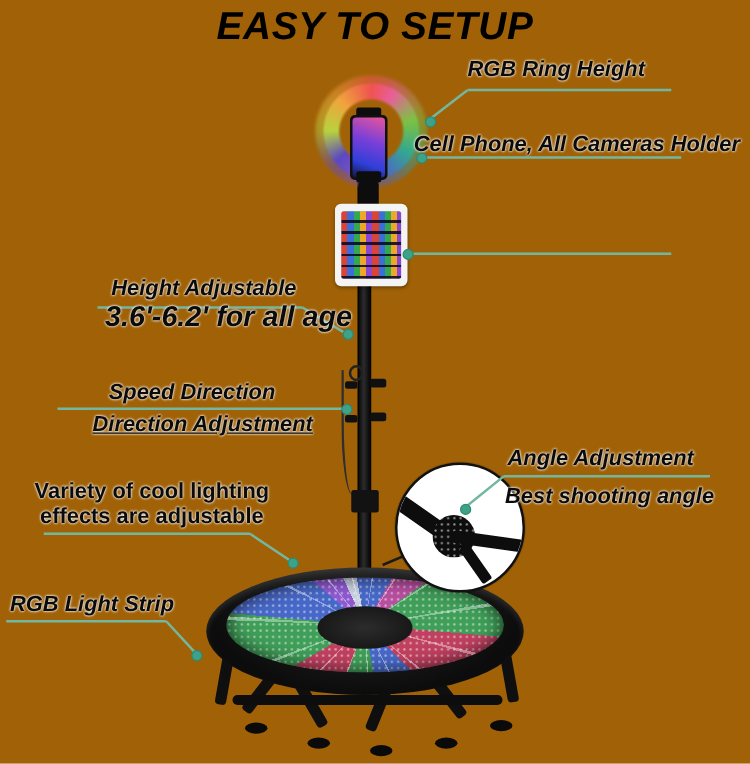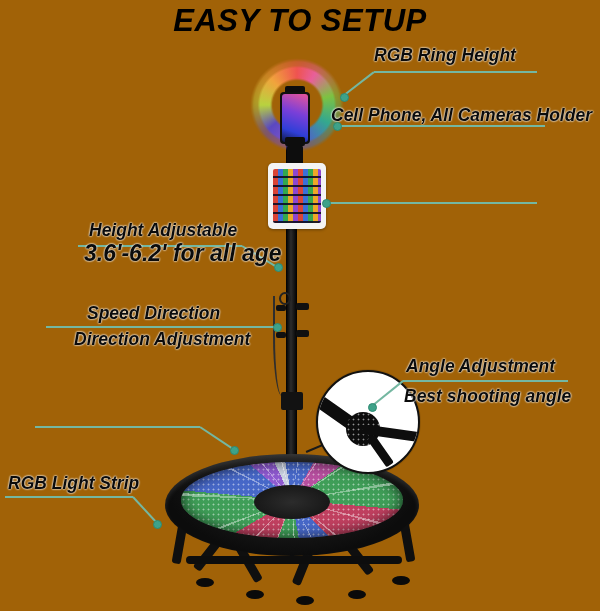--- a/index.html
+++ b/index.html
@@ -1,21 +1,21 @@
 <!DOCTYPE html>
 <html><head>
 <meta charset="utf-8">
 <style>
   html,body{margin:0;padding:0;background:#fff;}
   #stage{position:relative;width:600px;height:611px;background:#a16207;overflow:hidden;
          font-family:"Liberation Sans",sans-serif;}
   .lbl{position:absolute;font-style:italic;font-weight:700;font-size:17.5px;color:#0b0b0b;
        white-space:nowrap;text-shadow:0 0 2px #fff,0 0 2px #fff;}
   .lbl.noital{font-style:normal;}
-  .lbl.heavy{font-weight:800;}
+  .lbl.heavy{font-weight:800;text-decoration:underline;}
   .cline{position:absolute;height:2px;background:#74b7a1;transform-origin:0 50%;}
   .cdot{position:absolute;width:7px;height:7px;border-radius:50%;background:#3ea289;border:1px solid #2e8a72;}
   .title{position:absolute;left:0;right:0;top:3px;text-align:center;font-size:31px;font-weight:800;
          font-style:italic;color:#000;letter-spacing:.5px;}
 
   
   .pole{position:absolute;left:286px;top:140px;width:11px;height:322px;background:linear-gradient(90deg,#000,#2c2c2c 45%,#000);}
   .ring-glow{position:absolute;left:250px;top:58px;width:94px;height:94px;border-radius:50%;
      background:conic-gradient(from 0deg,#ef5350,#e85f9a 30deg,#7dc242 75deg,#34a88e 120deg,#4f63c8 165deg,#7a52c8 200deg,#5a48c0 230deg,#b8d23f 270deg,#f0a43c 315deg,#ef5350 360deg);
      -webkit-mask:radial-gradient(closest-side,transparent 50%,#000 62%,#000 92%,transparent 100%);
@@ -160,20 +160,24 @@
   <div class="cline" style="left:78px;top:245px;width:164px;"></div>
   <div class="cline" style="left:242px;top:245px;width:41px;transform:rotate(31deg);"></div>
   <div class="cdot" style="left:274px;top:263px;"></div>
   <div class="lbl" style="left:84px;top:240px;font-size:23px;">3.6'-6.2' for all age</div>
 
   <div class="lbl" style="left:87px;top:303px;">Speed Direction</div>
   <div class="cline" style="left:46px;top:326px;width:230px;"></div>
   <div class="cdot" style="left:273px;top:323px;"></div>
   <div class="lbl heavy" style="left:74px;top:329px;">Direction Adjustment</div>
 
+  <div class="lbl noital" style="left:14px;top:382px;width:215px;text-align:center;white-space:normal;line-height:20px;">
+    <span>Variety of cool lighting</span><br>
+    <span>effects are adjustable</span>
+  </div>
   <div class="cline" style="left:35px;top:426px;width:165px;"></div>
   <div class="cline" style="left:200px;top:426px;width:40px;transform:rotate(33.7deg);"></div>
   <div class="cdot" style="left:230px;top:446px;"></div>
 
   <div class="lbl" style="left:406px;top:356px;">Angle Adjustment</div>
   <div class="cline" style="left:403px;top:380px;width:165px;"></div>
   <div class="cline" style="left:372px;top:405px;width:40px;transform:rotate(-38.9deg);"></div>
   <div class="cdot" style="left:368px;top:403px;"></div>
   <div class="lbl" style="left:8px;top:473px;">RGB Light Strip</div>
 

